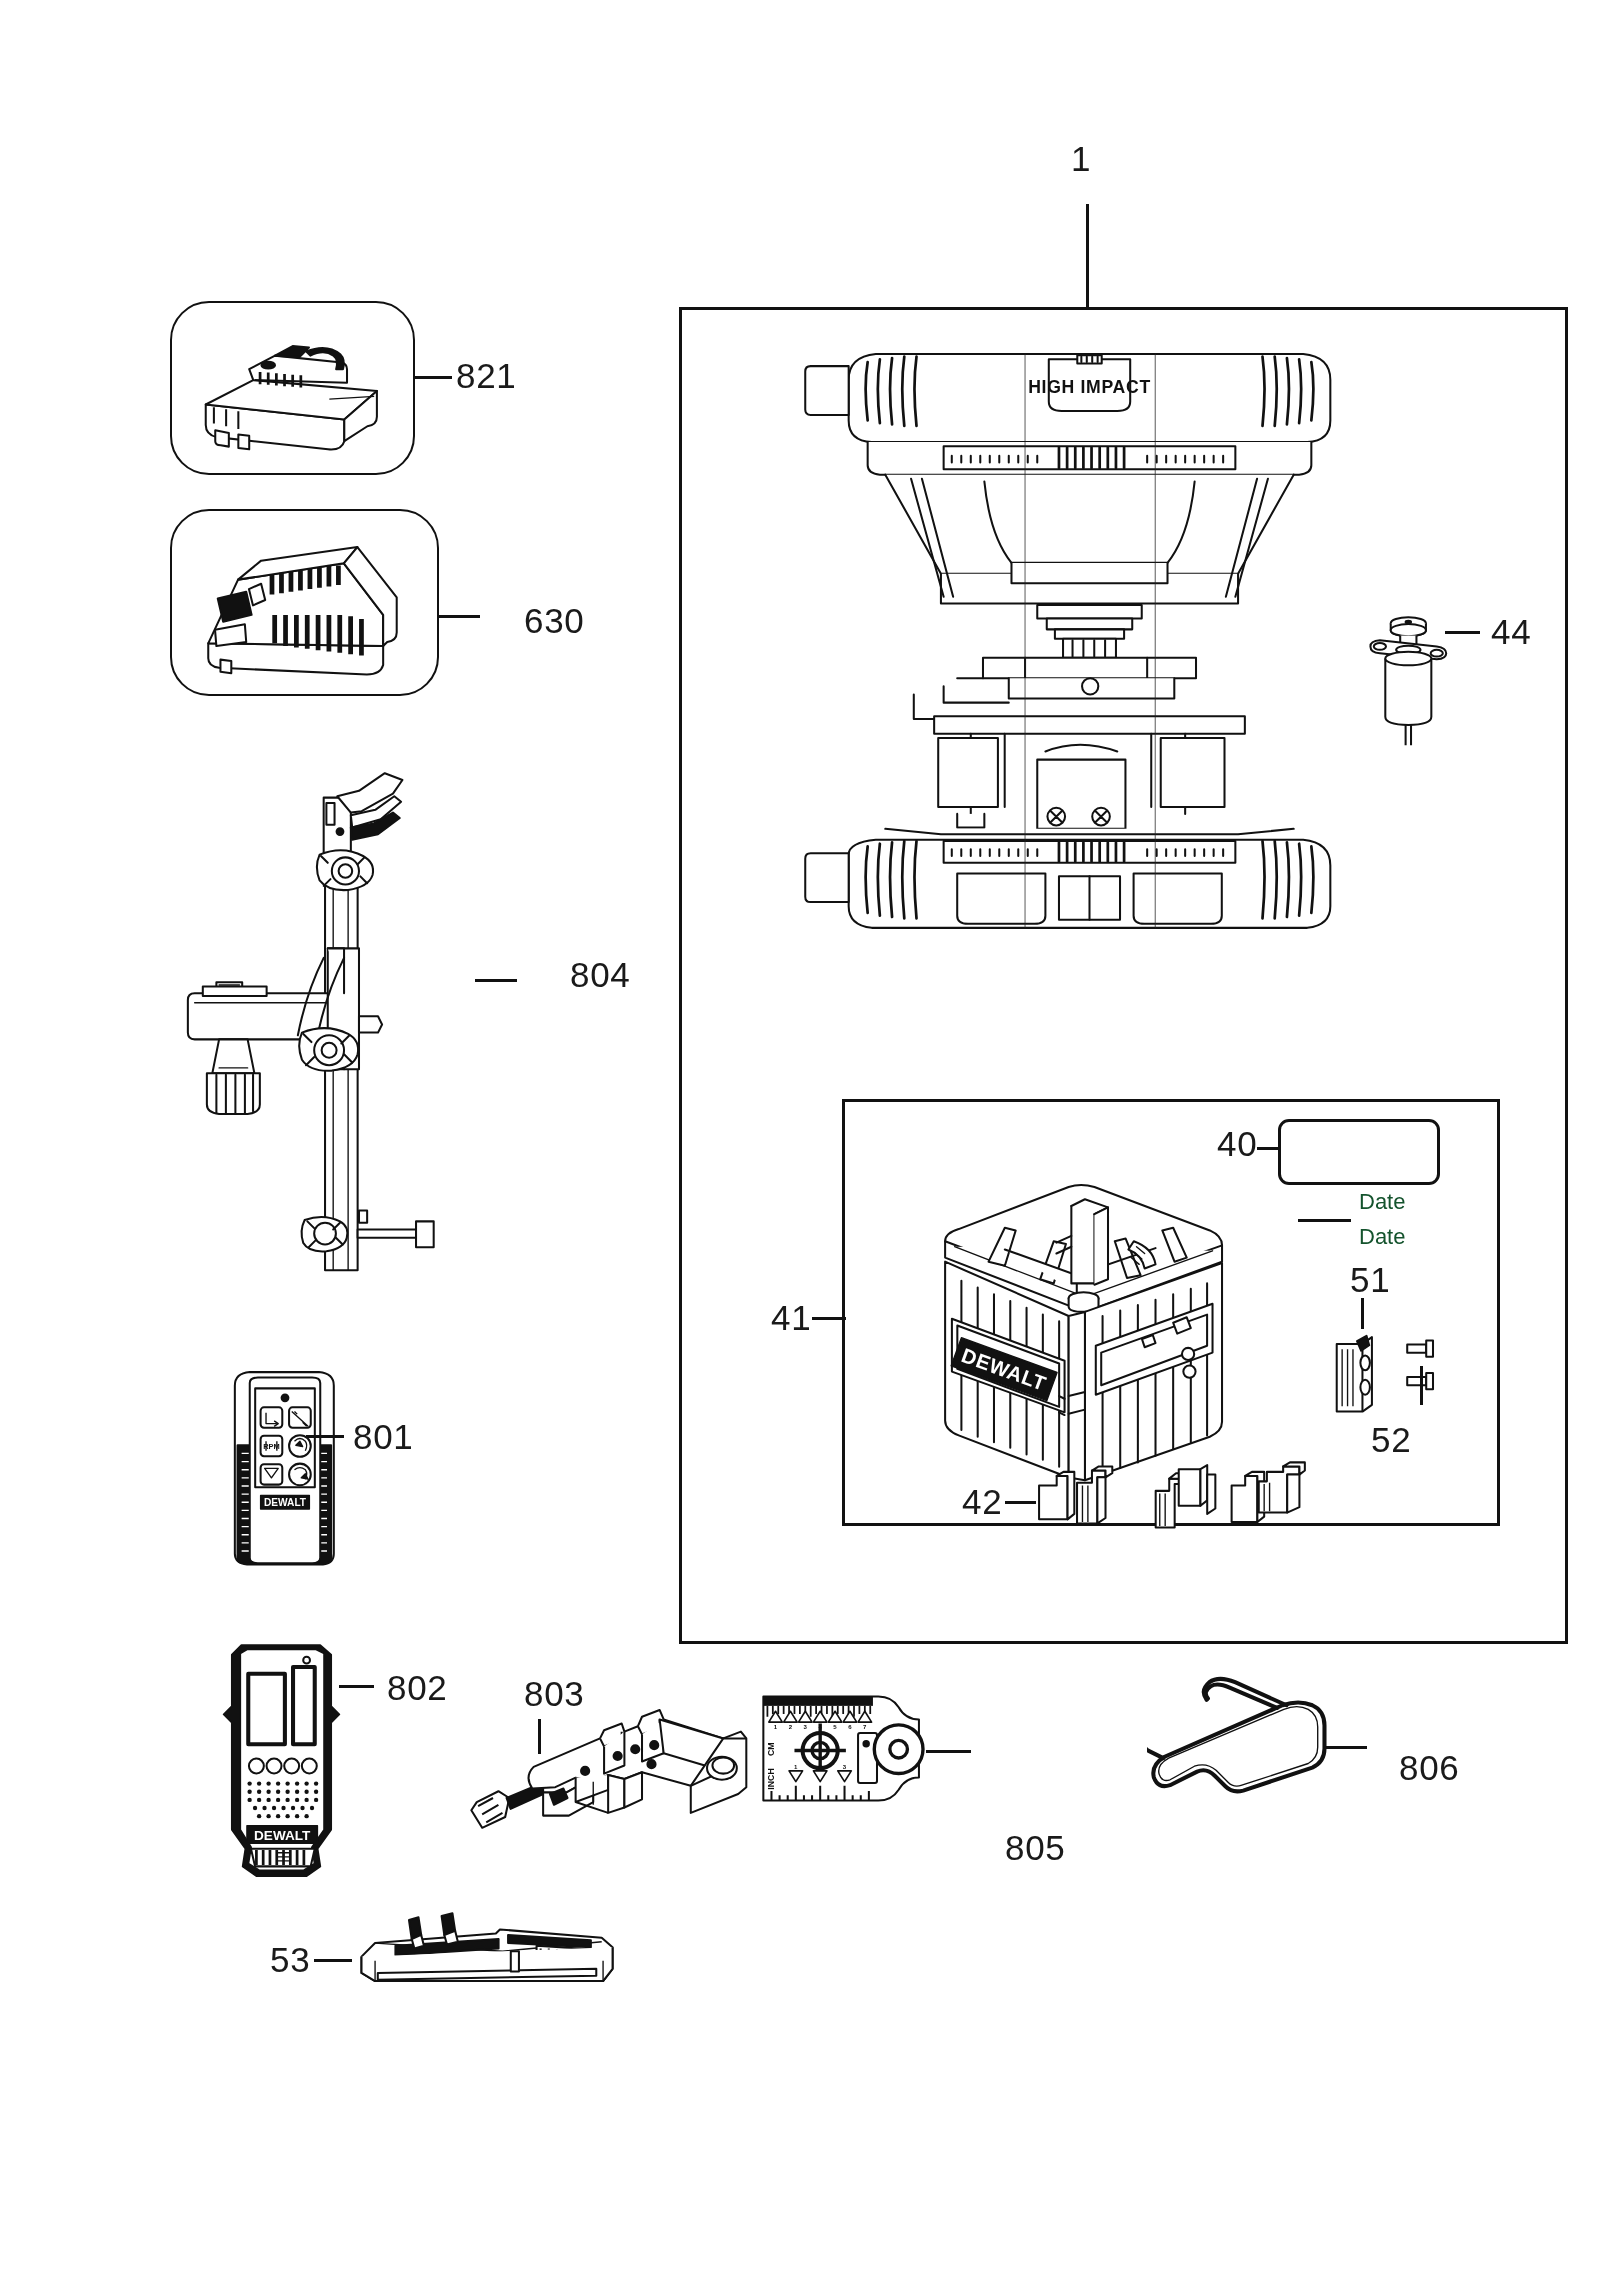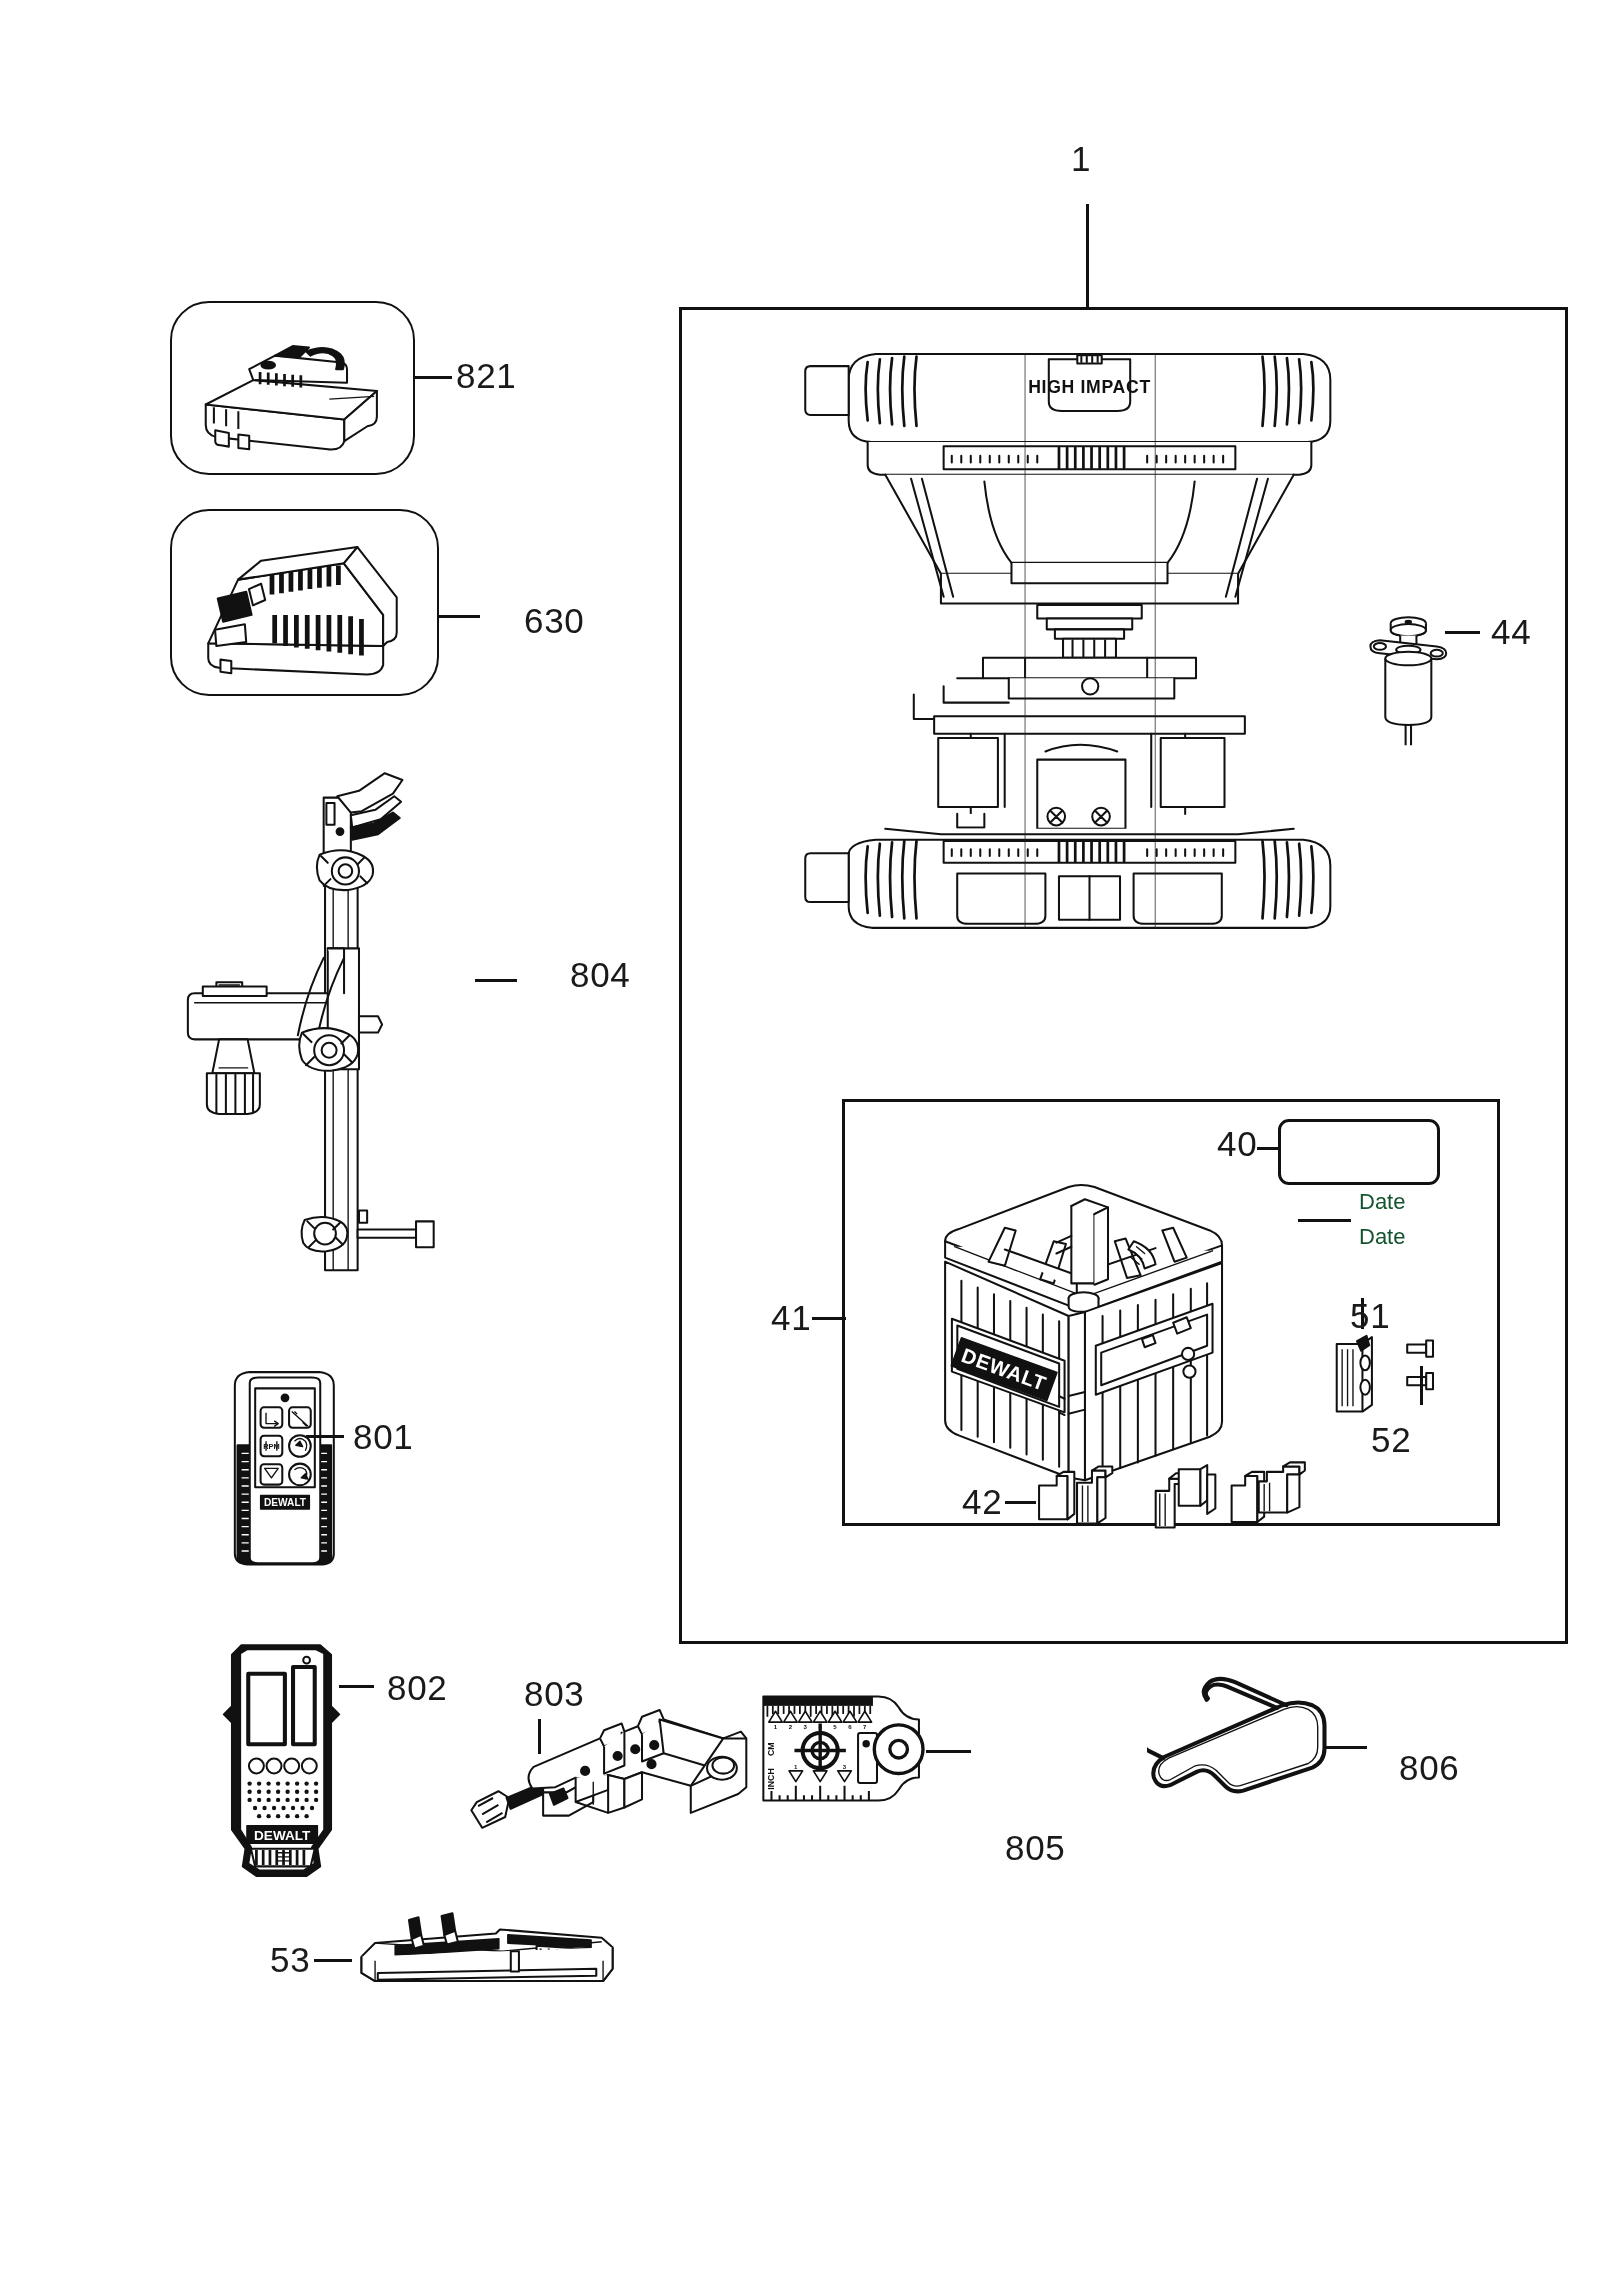--- a/index.html
+++ b/index.html
@@ -273,21 +273,21 @@
       <path d="M8 22 L46 22 L60 12 L60 112 L46 122 L8 122 Z"></path>
       <path d="M46 22 L46 122"></path>
       <path d="M16 30 L16 114 M24 30 L24 114 M32 30 L32 114" stroke-width="2"></path>
       <path d="M38 18 L52 10 L56 24 L44 32 Z" fill="#111"></path>
       <ellipse cx="50" cy="50" rx="7" ry="11"></ellipse>
       <ellipse cx="50" cy="86" rx="7" ry="11"></ellipse>
     </g>
   </svg>
   </div>
   <div class="leader v" style="left:1361px;top:1298px;height:31px;"></div>
-  <div class="callout" style="left:1350px;top:1262px;margin-top:36px;">51</div>
+  <div class="callout" style="left:1350px;top:1262px;">51</div>
 
   <div class="art" style="left:1403px;top:1335px;">
   <svg width="41" height="76" viewBox="0 0 60 112">
     <g fill="#fff" stroke="#111" stroke-width="3" stroke-linejoin="round">
       <path d="M6 14 L34 14 L34 26 L6 26 Z"></path>
       <path d="M34 8 L44 8 L44 32 L34 32 Z"></path>
       <path d="M6 62 L34 62 L34 74 L6 74 Z"></path>
       <path d="M34 56 L44 56 L44 80 L34 80 Z"></path>
     </g>
   </svg>

